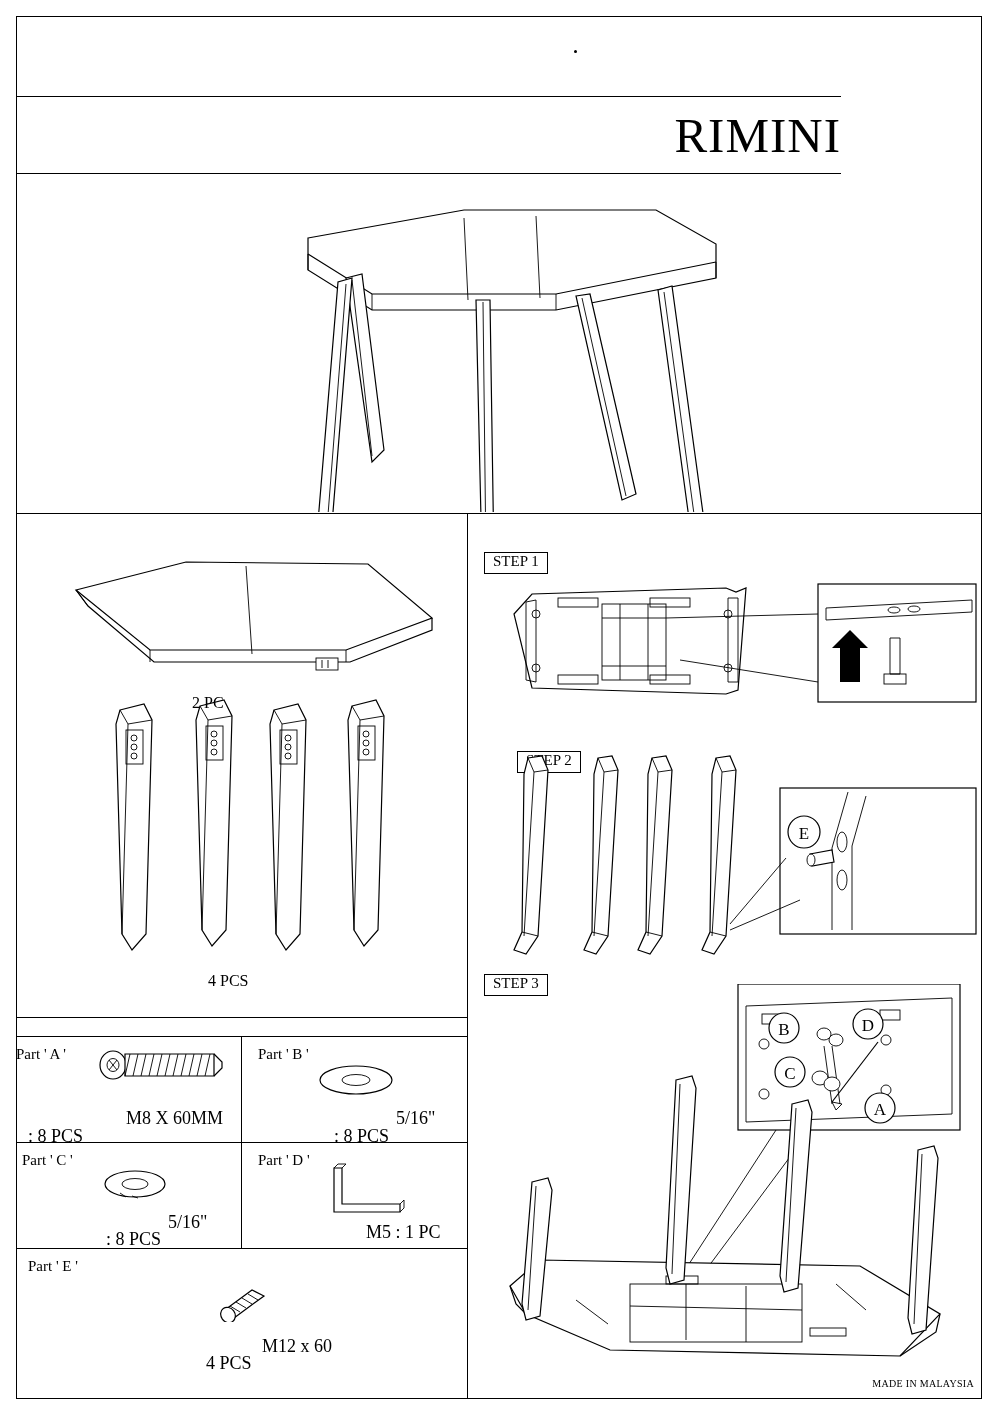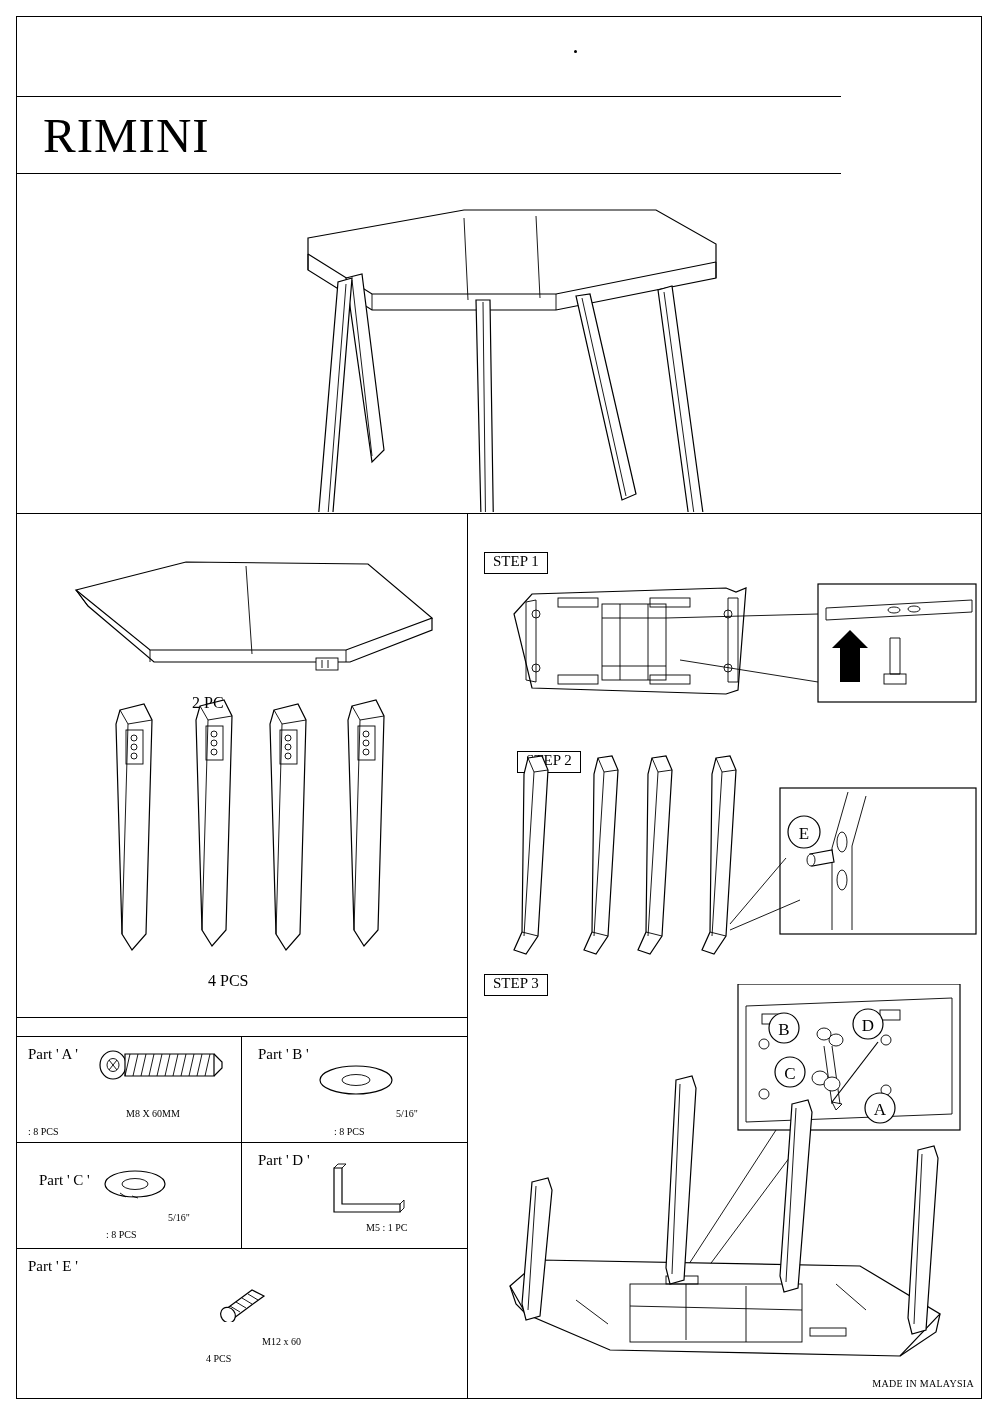--- a/index.html
+++ b/index.html
@@ -1,21 +1,21 @@
 <!DOCTYPE html>
 <html><head>
 <meta charset="utf-8">
 <style>
   html,body{margin:0;padding:0;background:#ffffff;}
   body{font-family:"Liberation Serif", serif;color:#000;}
   .page{position:relative;width:1000px;height:1415px;margin:0 auto;background:#fff;overflow:hidden;}
   .frame{position:absolute;left:16px;top:16px;width:966px;height:1383px;border:1.6px solid #000;box-sizing:border-box;}
 
   
-  .title-band{position:absolute;left:16px;top:96px;width:825px;height:78px;border-top:1.6px solid #000;border-bottom:1.6px solid #000;box-sizing:border-box;display:flex;align-items:center;justify-content:flex-start;padding-left:27px;}
+  .title-band{position:absolute;left:16px;top:96px;width:825px;height:78px;border-top:1.6px solid #000;border-bottom:1.6px solid #000;box-sizing:border-box;display:flex;align-items:center;justify-content:flex-end;padding-left:27px;}
   .title-text{font-size:49px;letter-spacing:1px;font-weight:400;}
 
   .dot{position:absolute;left:574px;top:50px;width:3px;height:3px;background:#000;border-radius:50%;}
 
   
   .hero{position:absolute;left:16px;top:174px;width:966px;height:340px;border-bottom:1.6px solid #000;box-sizing:border-box;}
 
   
   .mid-left{position:absolute;left:16px;top:514px;width:452px;height:504px;border-right:1.6px solid #000;border-bottom:1.6px solid #000;box-sizing:border-box;}
   .mid-right{position:absolute;left:468px;top:514px;width:514px;height:885px;box-sizing:border-box;}
@@ -27,21 +27,21 @@
   .lbl-4pcs{left:208px;top:972px;}
 
   
   .cell{position:absolute;box-sizing:border-box;}
   .cellA{left:16px;top:1036px;width:226px;height:106px;border-top:1.6px solid #000;border-right:1.6px solid #000;}
   .cellB{left:242px;top:1036px;width:226px;height:106px;border-top:1.6px solid #000;}
   .cellC{left:16px;top:1142px;width:226px;height:106px;border-top:1.6px solid #000;border-right:1.6px solid #000;}
   .cellD{left:242px;top:1142px;width:226px;height:106px;border-top:1.6px solid #000;}
   .cellE{left:16px;top:1248px;width:452px;height:151px;border-top:1.6px solid #000;}
   .part-title{position:absolute;font-size:15px;}
-  .part-sub{position:absolute;font-size:10px;}
+  .part-sub{position:absolute;font-size:18px;}
 
   
   .step-box{position:absolute;border:1.4px solid #000;padding:0 8px 3px 8px;font-size:15px;background:#fff;}
 
   .made{position:absolute;right:26px;top:1378px;font-size:10px;letter-spacing:0.3px;}
 
   svg{display:block;}
   .ln{fill:none;stroke:#000;stroke-width:1.2;}
   .ln-t{fill:none;stroke:#000;stroke-width:0.9;}
   .fillw{fill:#fff;stroke:#000;stroke-width:1.2;}
@@ -126,21 +126,21 @@
       </g>
     </svg>
   </div>
 
   <div class="lbl lbl-1pc">2 PC</div>
   <div class="lbl lbl-4pcs">4 PCS</div>
 
   <div class="parts-area"></div>
 
   <div class="cell cellA"></div>
-  <div class="part-title" style="left:28px;top:1046px;">Part ' A '</div>
+  <div class="part-title" style="left:16px;top:1046px;">Part ' A '</div>
   <svg style="position:absolute;left:96px;top:1044px;" width="130" height="42" viewBox="0 0 130 42">
     <ellipse class="fillw" cx="17" cy="21" rx="13" ry="14"></ellipse>
     <ellipse class="fillw-t" cx="17" cy="21" rx="6" ry="6.5"></ellipse>
     <path class="ln-t" d="M13 16 L21 26 M13 26 L21 16"></path>
     <path class="fillw" d="M29 10 L118 10 L118 32 L29 32 Z"></path>
     <path class="ln-t" d="M34 10 L29 32 M42 10 L37 32 M50 10 L45 32 M58 10 L53 32 M66 10 L61 32 M74 10 L69 32 M82 10 L77 32 M90 10 L85 32 M98 10 L93 32 M106 10 L101 32 M114 10 L109 32"></path>
     <path class="ln" d="M118 10 L126 18 L126 24 L118 32"></path>
   </svg>
   <div class="part-sub" style="left:126px;top:1108px;">M8 X 60MM</div>
   <div class="part-sub" style="left:28px;top:1126px;">: 8 PCS</div>
@@ -148,21 +148,21 @@
   <div class="cell cellB"></div>
   <div class="part-title" style="left:258px;top:1046px;text-align:center;">Part ' B '</div>
   <svg style="position:absolute;left:316px;top:1060px;" width="80" height="40" viewBox="0 0 80 40">
     <ellipse class="fillw" cx="40" cy="20" rx="36" ry="14"></ellipse>
     <ellipse class="fillw-t" cx="40" cy="20" rx="14" ry="5.5"></ellipse>
   </svg>
   <div class="part-sub" style="left:396px;top:1108px;">5/16"</div>
   <div class="part-sub" style="left:334px;top:1126px;">: 8 PCS</div>
 
   <div class="cell cellC"></div>
-  <div class="part-title" style="left:39px;top:1152px;margin-top:20px;">Part ' C '</div>
+  <div class="part-title" style="left:22px;top:1152px;">Part ' C '</div>
   <svg style="position:absolute;left:100px;top:1166px;" width="70" height="36" viewBox="0 0 70 36">
     <ellipse class="fillw" cx="35" cy="18" rx="30" ry="13"></ellipse>
     <ellipse class="fillw-t" cx="35" cy="18" rx="13" ry="5.5"></ellipse>
     <path class="ln-t" d="M20 27 L26 31 M32 30 L38 32"></path>
   </svg>
   <div class="part-sub" style="left:168px;top:1212px;">5/16"</div>
   <div class="part-sub" style="left:106px;top:1229px;">: 8 PCS</div>
 
   <div class="cell cellD"></div>
   <div class="part-title" style="left:258px;top:1152px;">Part ' D '</div>

